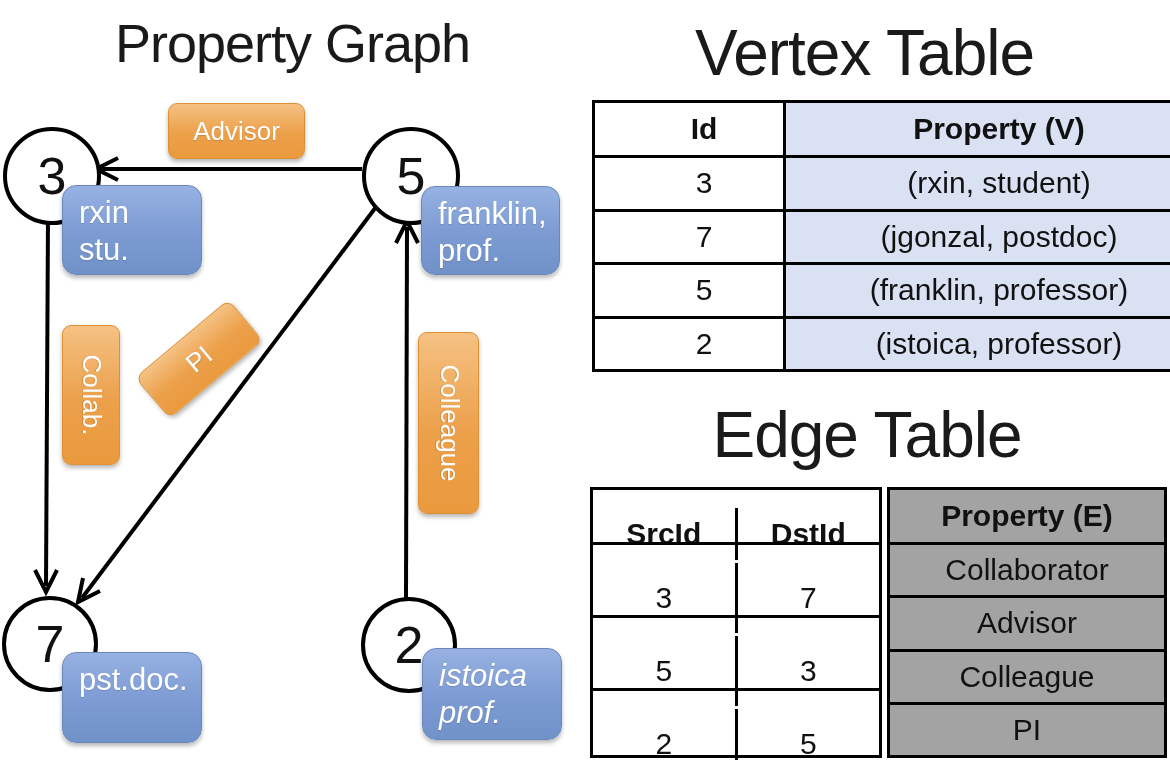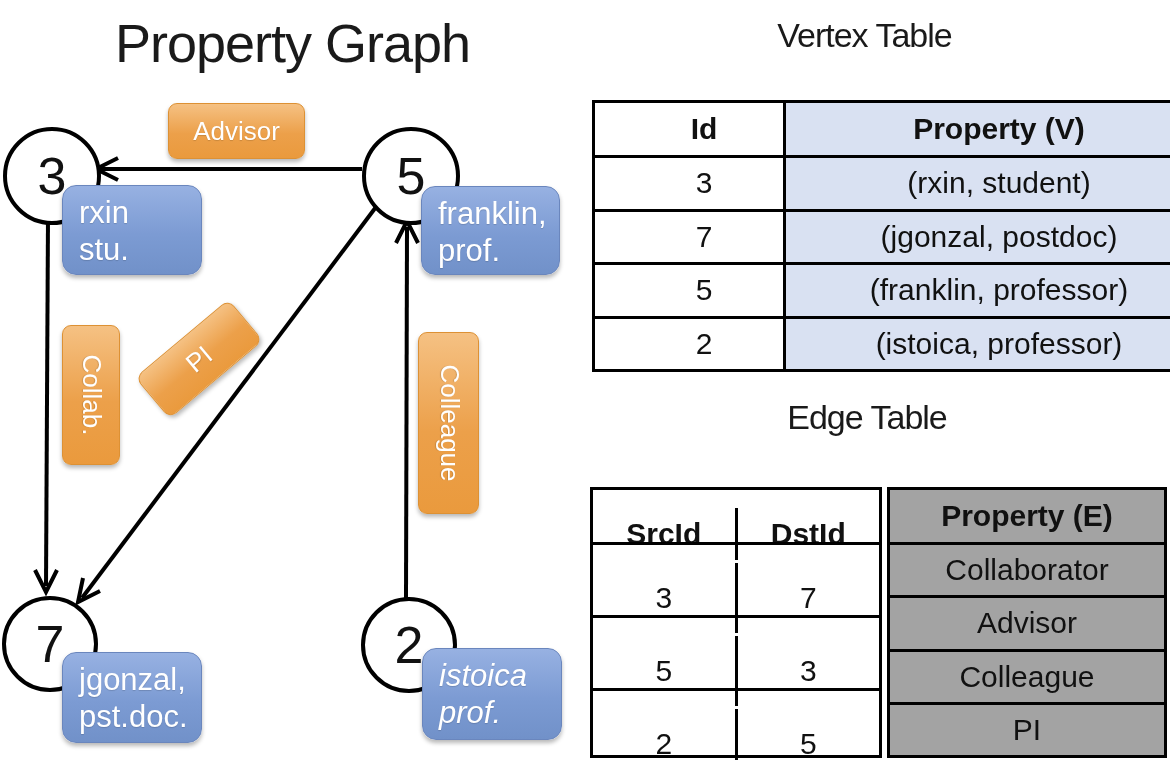--- a/index.html
+++ b/index.html
@@ -1,21 +1,21 @@
 <!DOCTYPE html>
 <html><head>
 <meta charset="utf-8">
 <style>
   html,body{margin:0;padding:0;background:#fff;}
   #canvas{
     position:relative;width:1170px;height:760px;overflow:hidden;
     background:#fff;font-family:"Liberation Sans",sans-serif;color:#111;padding-left:8px;
   }
   .title{
-    position:absolute;text-align:center;font-size:34px;font-weight:400;
+    position:absolute;text-align:center;font-size:64px;font-weight:400;
     letter-spacing:-1px;color:#1a1a1a;white-space:nowrap;
   }
   
   #edge-svg{position:absolute;left:0;top:0;z-index:1;}
   .node-circle{
     position:absolute;z-index:2;background:#fff;border:4px solid #000;
     border-radius:50%;display:flex;align-items:center;justify-content:center;
     font-size:52px;font-weight:400;color:#111;
   }
   .edge-label{
@@ -113,21 +113,20 @@
 
   <div class="vertex-box" style="left:62px;top:185px;width:122px;height:80px;">
     <div>rxin</div>
     <div>stu.</div>
   </div>
   <div class="vertex-box" style="left:421px;top:186px;width:121px;height:79px;">
     <div>franklin,</div>
     <div>prof.</div>
   </div>
   <div class="vertex-box" style="left:62px;top:652px;width:122px;height:81px;">
-    <div>jgonzal,</div>
     <div>pst.doc.</div>
   </div>
   <div class="vertex-box" style="left:422px;top:648px;width:122px;height:82px;font-style:italic;">
     <div>istoica</div>
     <div>prof.</div>
   </div>
 
   <div class="title" style="left:592px;top:16px;width:545px;">Vertex Table</div>
 
   <div class="tbox" style="left:592px;top:100px;width:224px;height:272px;">

